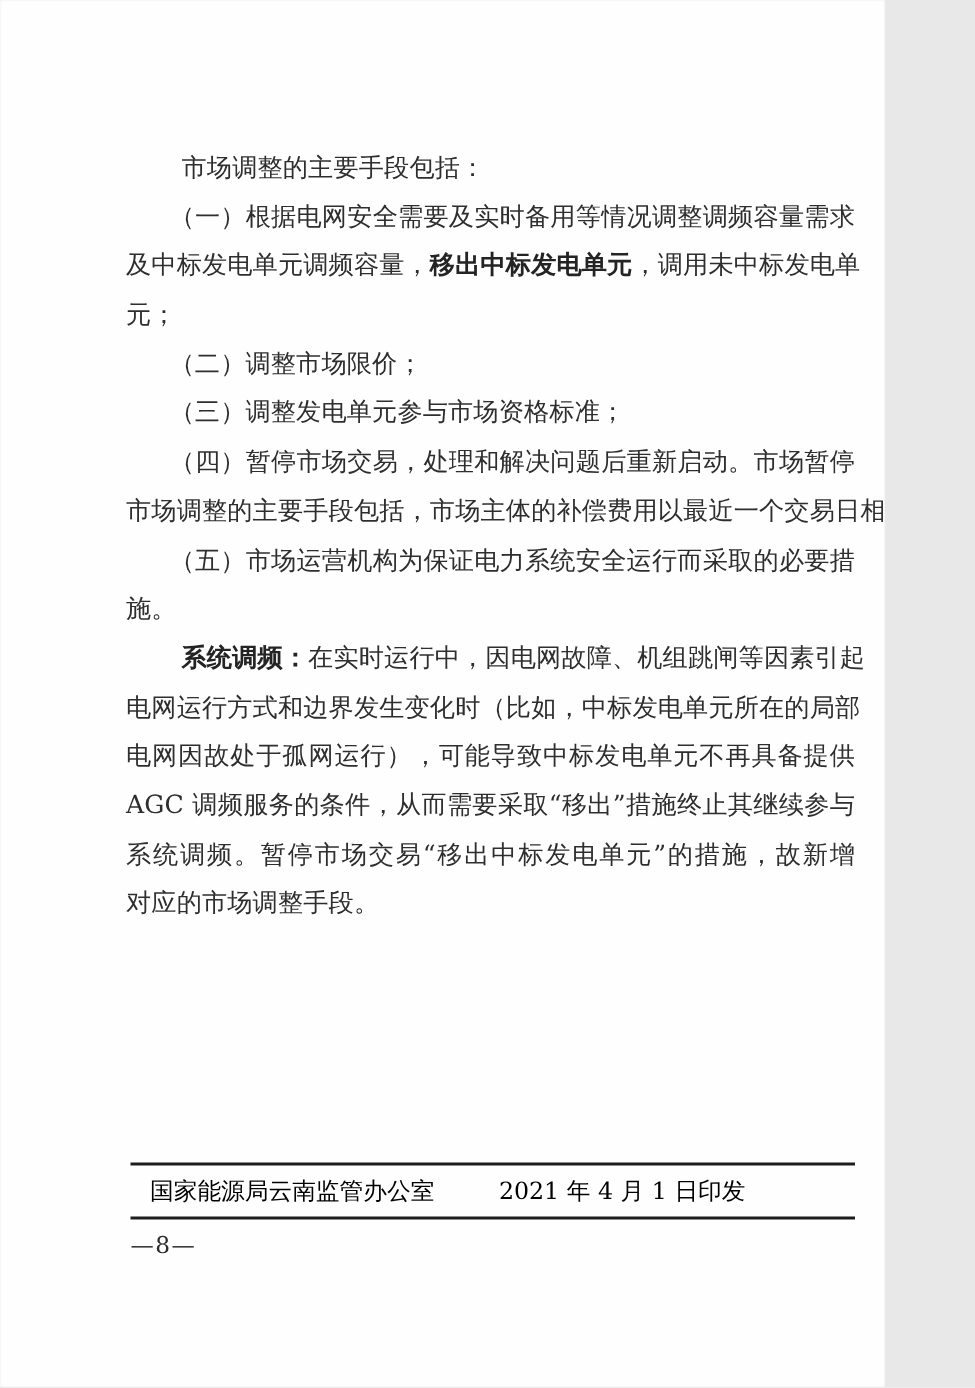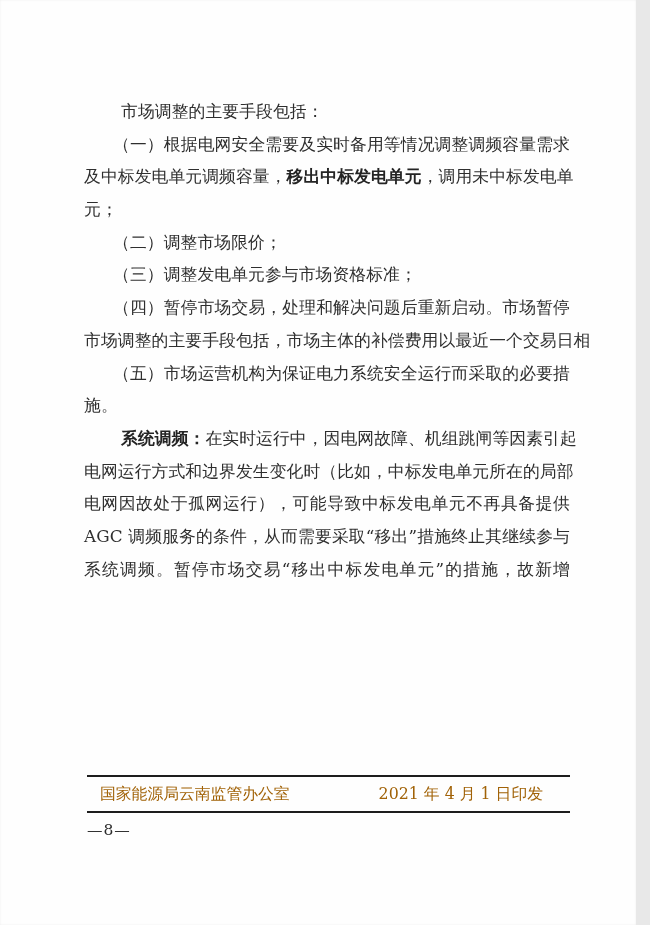--- a/index.html
+++ b/index.html
@@ -2,21 +2,21 @@
 <html><head>
 <meta charset="utf-8">
 <style>
   html, body {
     margin: 0;
     padding: 0;
     background: #e8e8e8;
   }
   .page {
     position: relative;
-    width: 636px;
+    width: 590px;
     height: 925px;
     background: #fefefe;
     font-family: "DejaVu Serif", "Liberation Serif", serif;
     color: #2e2e2e;
     overflow: hidden;
     box-shadow: 0 0 2px rgba(0,0,0,0.08) inset;
   }
   .body-text {
     position: absolute;
     left: 84px;
@@ -55,21 +55,21 @@
   .footer-row {
     position: absolute;
     left: 100px;
     right: 93px;
     top: 777px;
     height: 34px;
     display: flex;
     justify-content: space-between;
     align-items: center;
     font-size: 15.8px;
-    color: #a16207;
+    color: #000000;
   }
   .page-number {
     position: absolute;
     left: 87px;
     top: 819px;
     font-size: 15.5px;
     line-height: 22px;
     color: #2c2c2c;
     letter-spacing: 1px;
   }
@@ -88,20 +88,21 @@
       <div class="line indent paren"><span class="seg">（三）调整发电单元参与市场资格标准；</span></div>
       <div class="line full indent paren"><span class="seg">（四）暂停市场交易，处理和解决问题后重新启动。市场暂停</span></div>
       <div class="line full"><span class="seg">市场调整的主要手段包括，市场主体的补偿费用以最近一个交易日相</span></div>
       <div class="line full indent paren"><span class="seg">（五）市场运营机构为保证电力系统安全运行而采取的必要措</span></div>
       <div class="line"><span class="seg">施。</span></div>
       <div class="line full indent"><span class="seg seg-bold">系统调频：</span><span class="seg">在实时运行中，因电网故障、机组跳闸等因素引起</span></div>
       <div class="line full"><span class="seg">电网运行方式和边界发生变化时（比如，中标发电单元所在的局部</span></div>
       <div class="line full"><span class="seg">电网因故处于孤网运行），可能导致中标发电单元不再具备提供</span></div>
       <div class="line full"><span class="seg">AGC 调频服务的条件，从而需要采取“移出”措施终止其继续参与</span></div>
       <div class="line full"><span class="seg">系统调频。暂停市场交易“移出中标发电单元”的措施，故新增</span></div>
+      <div class="line"><span class="seg">对应的市场调整手段。</span></div>
     </div>
 
   <div class="rule rule-top" style="background: rgb(29, 29, 29);"></div>
 
   <div class="footer-row">
     <span>国家能源局云南监管办公室</span>
     <span>2021 年 4 月 1 日印发</span>
   </div>
 
   <div class="rule rule-bottom" style="background: rgb(29, 29, 29);"></div>

